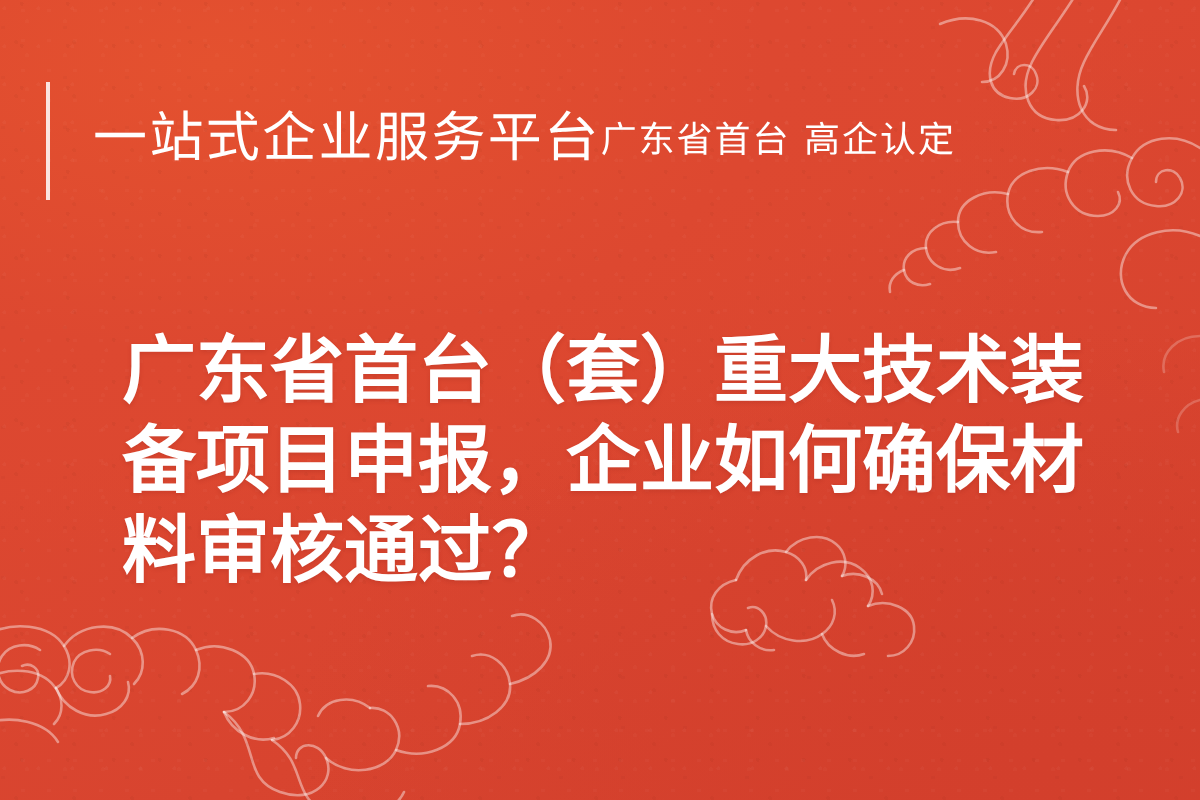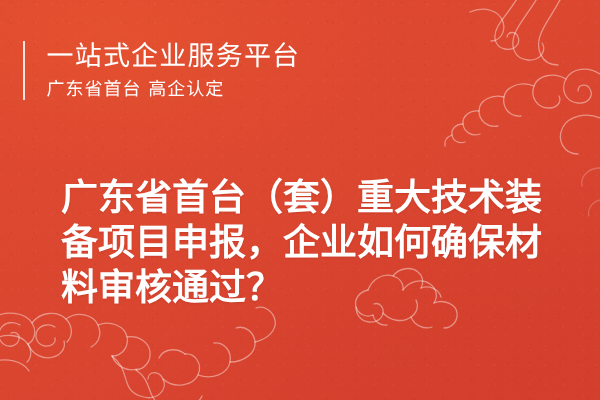--- a/index.html
+++ b/index.html
@@ -113,21 +113,20 @@
     width: 1.5px;
     height: 59px;
     background: rgba(255,255,255,.85);
     margin-left: 23px;
     flex: 0 0 1.5px;
   }
 
   .tagline {
     margin-left: 22px;
     display: flex;
-    flex-direction: column;
     justify-content: center;
   }
   .tagline-main {
     font-size: 27px;
     line-height: 1.18;
     color: #fff;
     letter-spacing: 1.2px;
     white-space: nowrap;
     font-family: "DejaVu Sans", "Liberation Sans", sans-serif;
   }
@@ -138,21 +137,21 @@
     color: #fff;
     letter-spacing: 1px;
     white-space: nowrap;
     font-family: "DejaVu Sans", "Liberation Sans", sans-serif;
   }
 
   
   .title {
     position: absolute;
     left: 61px;
-    top: 150px;
+    top: 138px;
     width: 500px;
     font-size: 37px;
     line-height: 45px;
     font-weight: 700;
     color: #ffffff;
     letter-spacing: 0px;
     font-family: "DejaVu Sans", "Liberation Sans", sans-serif;
     text-shadow: 0 1px 2px rgba(130,30,20,.18);
   }
 </style>

